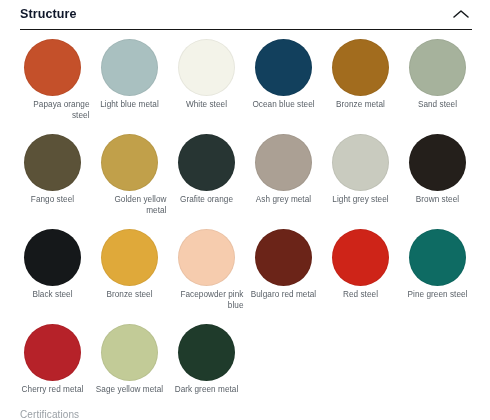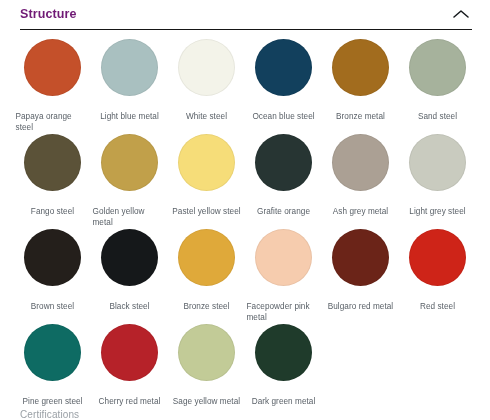--- a/index.html
+++ b/index.html
@@ -31,21 +31,21 @@
     display: flex;
     align-items: center;
     justify-content: space-between;
     border-bottom: 1.6px solid #161616;
     box-sizing: border-box;
   }
   .section-title {
     font-size: 12.5px;
     font-weight: 700;
     letter-spacing: 0.1px;
-    color: #701a75;
+    color: #0f172a;
     line-height: 1;
     padding-bottom: 1px;
   }
   .collapse-toggle {
     width: 22px;
     height: 22px;
     display: flex;
     align-items: center;
     justify-content: center;
     cursor: pointer;
@@ -73,24 +73,24 @@
     height: 57px;
     border-radius: 50%;
     flex: none;
     cursor: pointer;
     position: relative;
   }
   .swatch-dot.hairline {
     box-shadow: inset 0 0 0 1px rgba(0,0,0,0.05);
   }
   .swatch-label {
-    margin-top: 16px;
+    margin-top: 4px;
     font-size: 8.2px;
     line-height: 10.5px;
-    text-align: left;
+    text-align: right;
     color: #5a6168;
     letter-spacing: 0.05px;
     max-width: 74px;
   }
 
   
   .next-section {
     position: absolute;
     left: 0;
     right: 0;
@@ -147,24 +147,20 @@
 
     <div class="swatch-cell">
       <span class="swatch-dot hairline" style="background: rgb(91, 82, 56);"></span>
       <span class="swatch-label">Fango steel</span>
     </div>
     <div class="swatch-cell">
       <span class="swatch-dot hairline" style="background: rgb(193, 160, 74);"></span>
       <span class="swatch-label">Golden yellow metal</span>
     </div>
     <div class="swatch-cell">
-      <span class="swatch-dot hairline" style="background: rgb(246, 221, 121);"></span>
-      <span class="swatch-label">Pastel yellow steel</span>
-    </div>
-    <div class="swatch-cell">
       <span class="swatch-dot hairline" style="background: rgb(39, 53, 51);"></span>
       <span class="swatch-label">Grafite orange</span>
     </div>
     <div class="swatch-cell">
       <span class="swatch-dot hairline" style="background: rgb(171, 160, 148);"></span>
       <span class="swatch-label">Ash grey metal</span>
     </div>
     <div class="swatch-cell">
       <span class="swatch-dot hairline" style="background: rgb(201, 203, 191);"></span>
       <span class="swatch-label">Light grey steel</span>
@@ -177,21 +173,21 @@
     <div class="swatch-cell">
       <span class="swatch-dot hairline" style="background: rgb(21, 24, 26);"></span>
       <span class="swatch-label">Black steel</span>
     </div>
     <div class="swatch-cell">
       <span class="swatch-dot hairline" style="background: rgb(223, 169, 58);"></span>
       <span class="swatch-label">Bronze steel</span>
     </div>
     <div class="swatch-cell">
       <span class="swatch-dot hairline" style="background: rgb(246, 204, 174);"></span>
-      <span class="swatch-label">Facepowder pink metal</span>
+      <span class="swatch-label">Facepowder pink blue</span>
     </div>
     <div class="swatch-cell">
       <span class="swatch-dot hairline" style="background: rgb(107, 36, 24);"></span>
       <span class="swatch-label">Bulgaro red metal</span>
     </div>
     <div class="swatch-cell">
       <span class="swatch-dot hairline" style="background: rgb(206, 36, 24);"></span>
       <span class="swatch-label">Red steel</span>
     </div>
 

